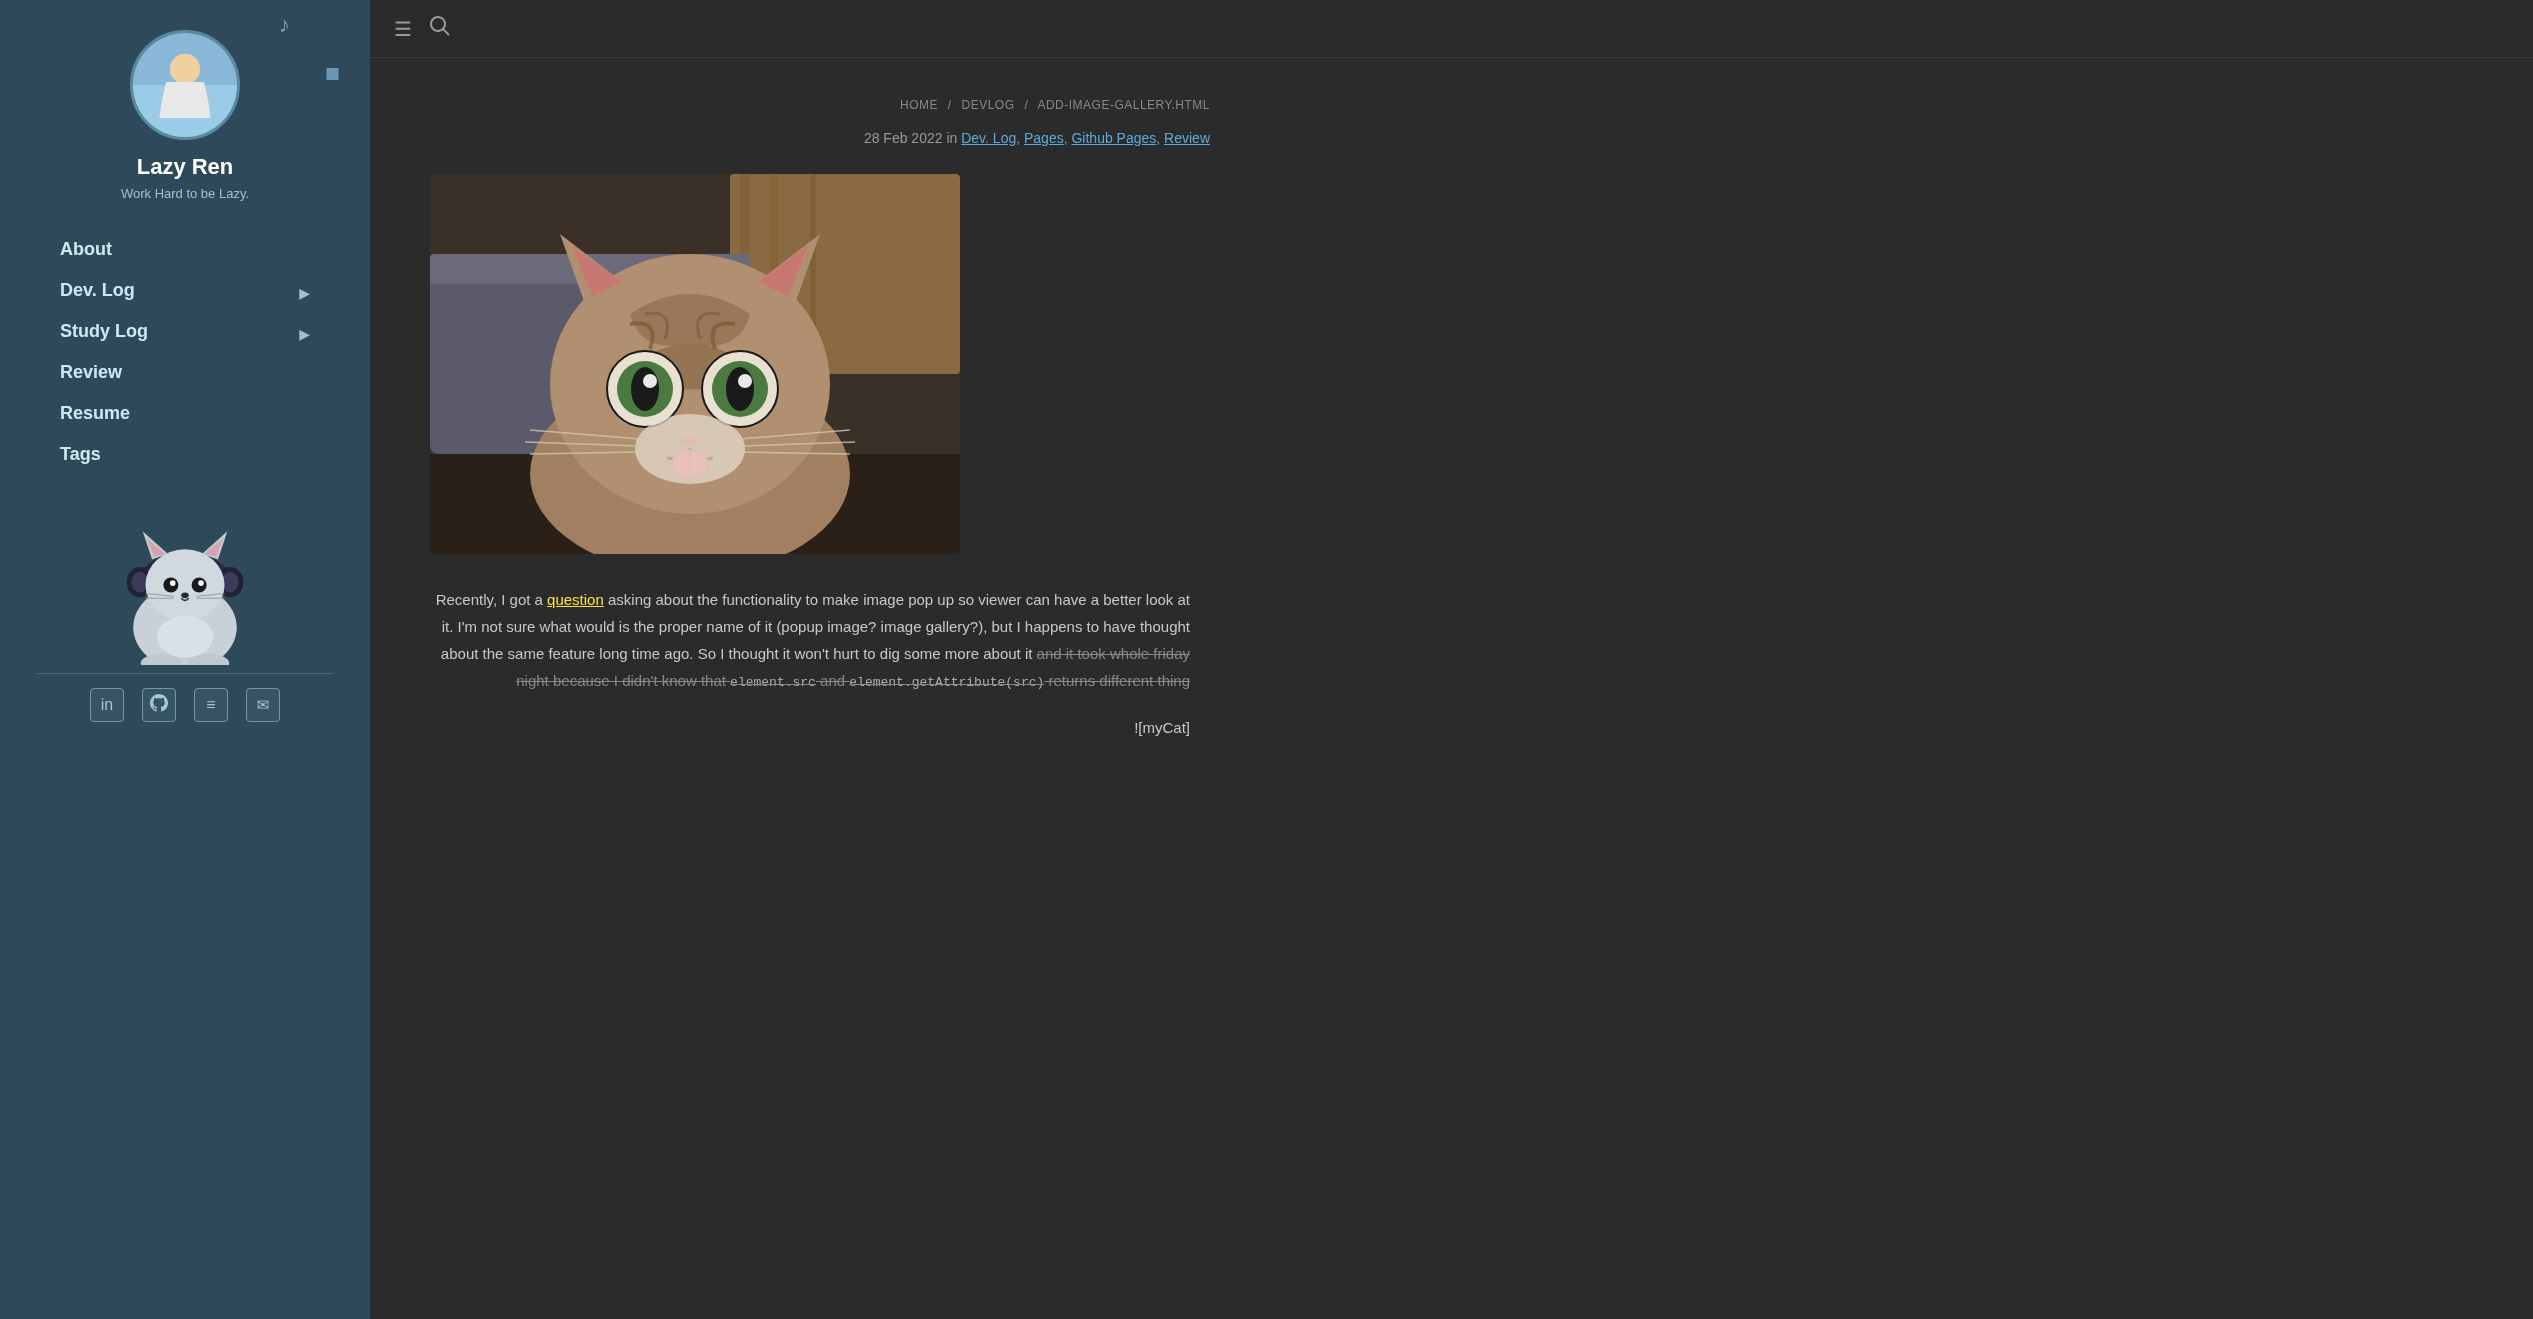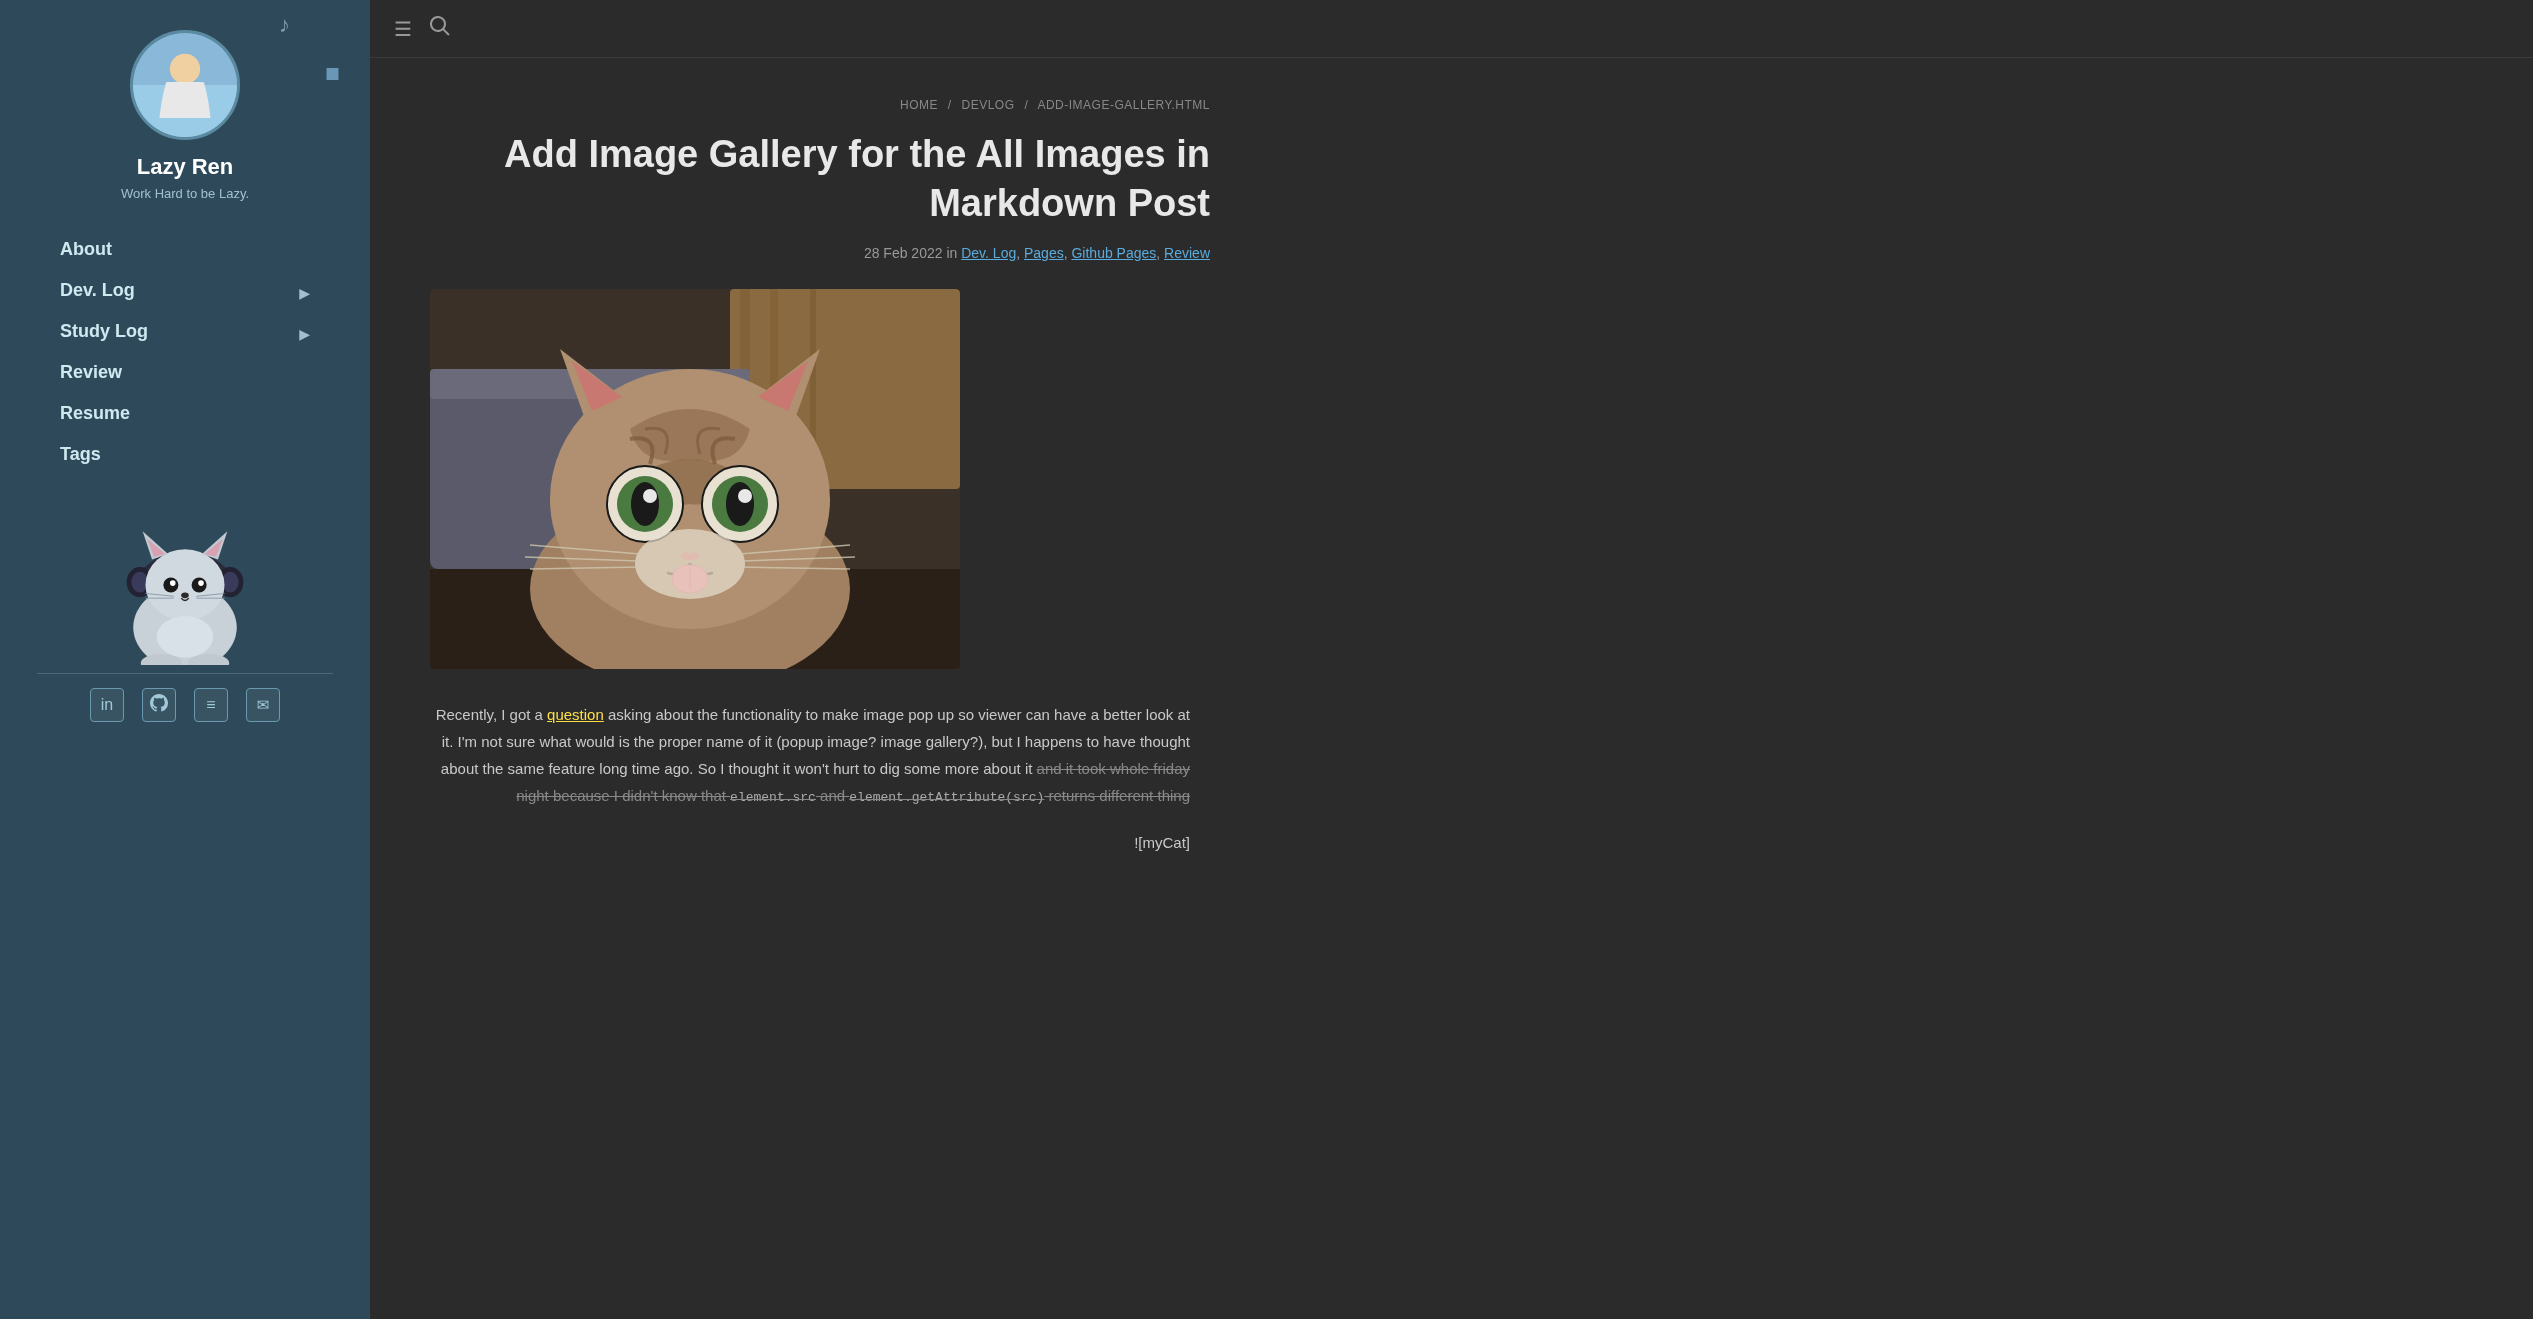--- a/index.html
+++ b/index.html
@@ -377,21 +377,20 @@
   <div class="content-area">
 
     <div class="breadcrumb">
       <a href="#">HOME</a>
       <span class="sep">/</span>
       <a href="#">DEVLOG</a>
       <span class="sep">/</span>
       <span>ADD-IMAGE-GALLERY.HTML</span>
     </div>
 
-    <h1 class="post-title">Add Image Gallery for the All Images in Markdown Post</h1>
 
     <div class="post-meta">
       <span>28 Feb 2022</span>
       <span> in </span>
       <a href="#">Dev. Log</a>,
       <a href="#">Pages</a>,
       <a href="#">Github Pages</a>,
       <a href="#">Review</a>
     </div>
 

